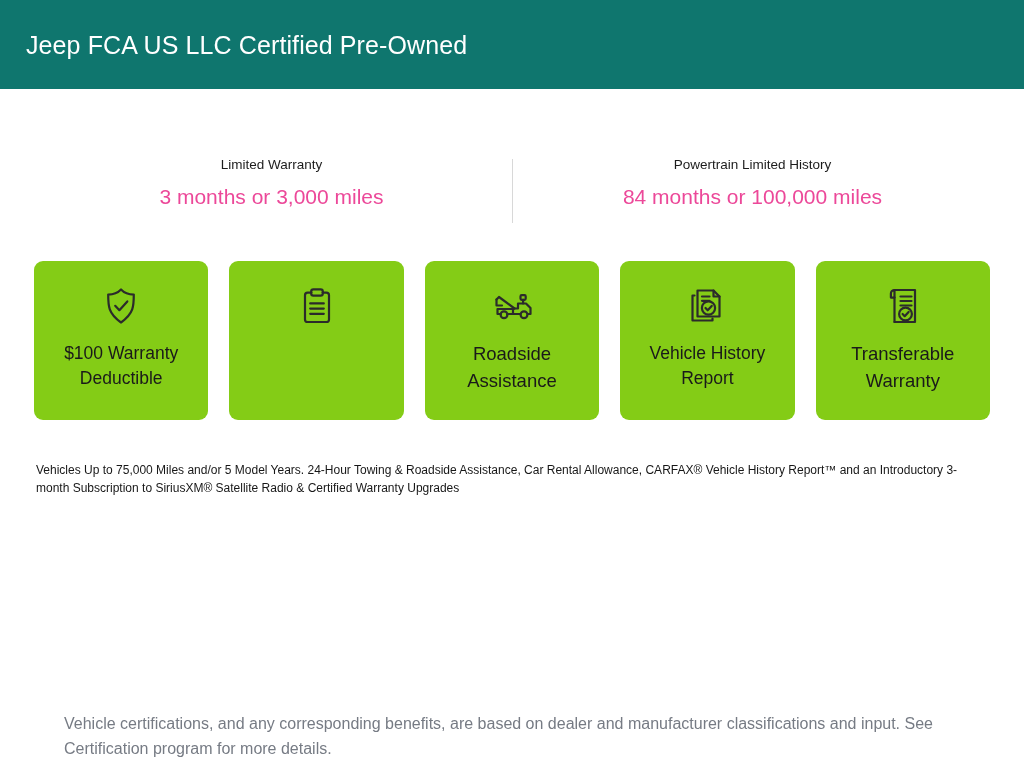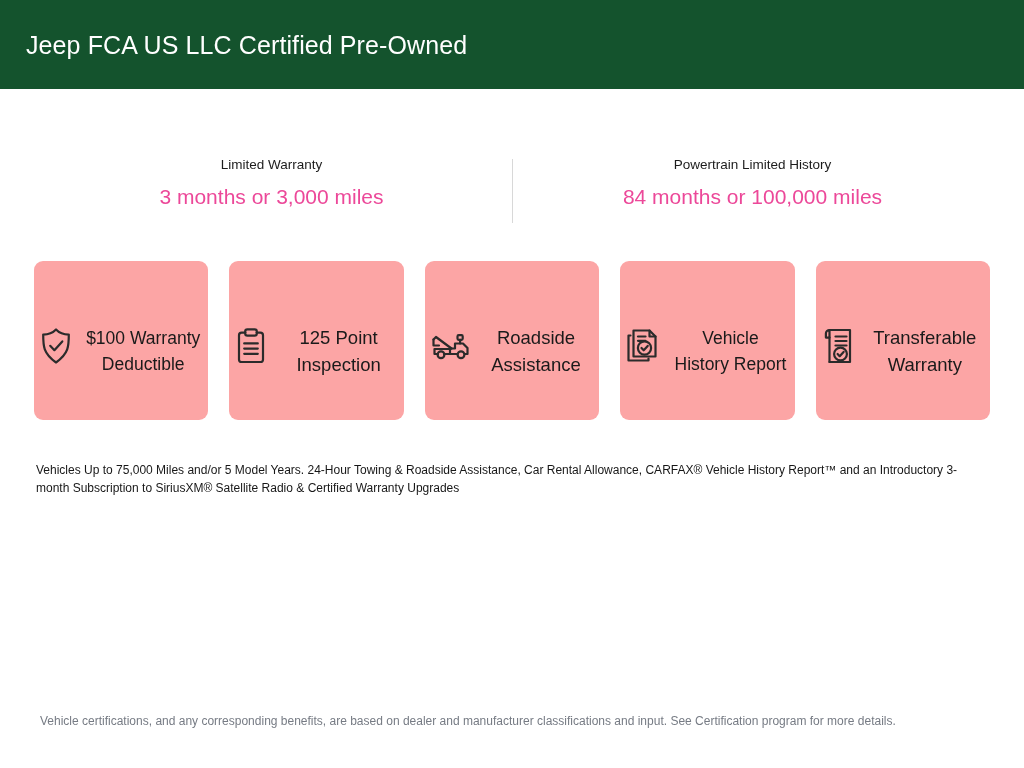--- a/index.html
+++ b/index.html
@@ -11,21 +11,21 @@
     height: 768px;
     background: #ffffff;
     font-family: "Liberation Sans", sans-serif;
     color: #1a1a1a;
     overflow: hidden;
   }
 
   
   .header {
     height: 89px;
-    background: #14532d;
+    background: #0f766e;
     display: flex;
     align-items: center;
     padding: 0 26px;
     box-sizing: border-box;
   }
   .header-title {
     color: #ffffff;
     font-size: 25px;
     font-weight: 400;
     letter-spacing: 0.1px;
@@ -70,24 +70,24 @@
   
   .cards-row {
     display: flex;
     gap: 21px;
     padding: 20px 34px 0 34px;
     box-sizing: border-box;
   }
   .card {
     flex: 1 1 0;
     height: 159px;
-    background: #fca5a5;
+    background: #84cc16;
     border-radius: 9px;
     display: flex;
-    flex-direction: row;
+    flex-direction: column;
     align-items: center;
     justify-content: flex-start;
     padding-top: 22px;
     box-sizing: border-box;
   }
   .card-icon {
     height: 46px;
     display: flex;
     align-items: center;
     justify-content: center;
@@ -112,24 +112,24 @@
   .description {
     margin: 42px 36px 0 36px;
     font-size: 12px;
     line-height: 1.47;
     color: #171717;
   }
 
   
   .footer {
     position: absolute;
-    left: 40px;
+    left: 64px;
     right: 44px;
     top: 712px;
-    font-size: 12px;
+    font-size: 16px;
     line-height: 1.55;
     color: #767b84;
   }
 </style>
 </head>
 <body>
 
 <div class="header">
   <div class="header-title">Jeep FCA US LLC Certified Pre-Owned</div>
 </div>
@@ -165,21 +165,20 @@
   <div class="card">
     <div class="card-icon">
       <svg width="44" height="44" viewBox="0 0 44 44" fill="none" stroke="#2b2b2b" stroke-width="2.2" stroke-linecap="round" stroke-linejoin="round">
         <path d="M16.4 8.6 H12.6 A2.6 2.6 0 0 0 10 11.2 V35.4 A2.6 2.6 0 0 0 12.6 38 H31.4 A2.6 2.6 0 0 0 34 35.4 V11.2 A2.6 2.6 0 0 0 31.4 8.6 H27.6"></path>
         <rect x="16.2" y="5.4" width="11.6" height="6.2" rx="2.2"></rect>
         <path d="M15.2 19.4 H28.8"></path>
         <path d="M15.2 24.6 H28.8"></path>
         <path d="M15.2 29.8 H28.8"></path>
       </svg>
     </div>
-    <div class="card-label">125 Point Inspection</div>
   </div>
 
   <div class="card">
     <div class="card-icon">
       <svg width="48" height="44" viewBox="0 0 48 44" fill="none" stroke="#2b2b2b" stroke-width="2.2" stroke-linecap="round" stroke-linejoin="round">
         <path d="M8.5 15.5 L11 13 L26.5 24.5"></path>
         <path d="M8.5 15.5 L8.5 21.5 L14 21.5"></path>
         <path d="M25 24.5 H30 V19.5 H38 L42.5 24 V30 H40"></path>
         <path d="M32.5 30 H19"></path>
         <path d="M13 30 H9.5 V25 H25 V30"></path>

